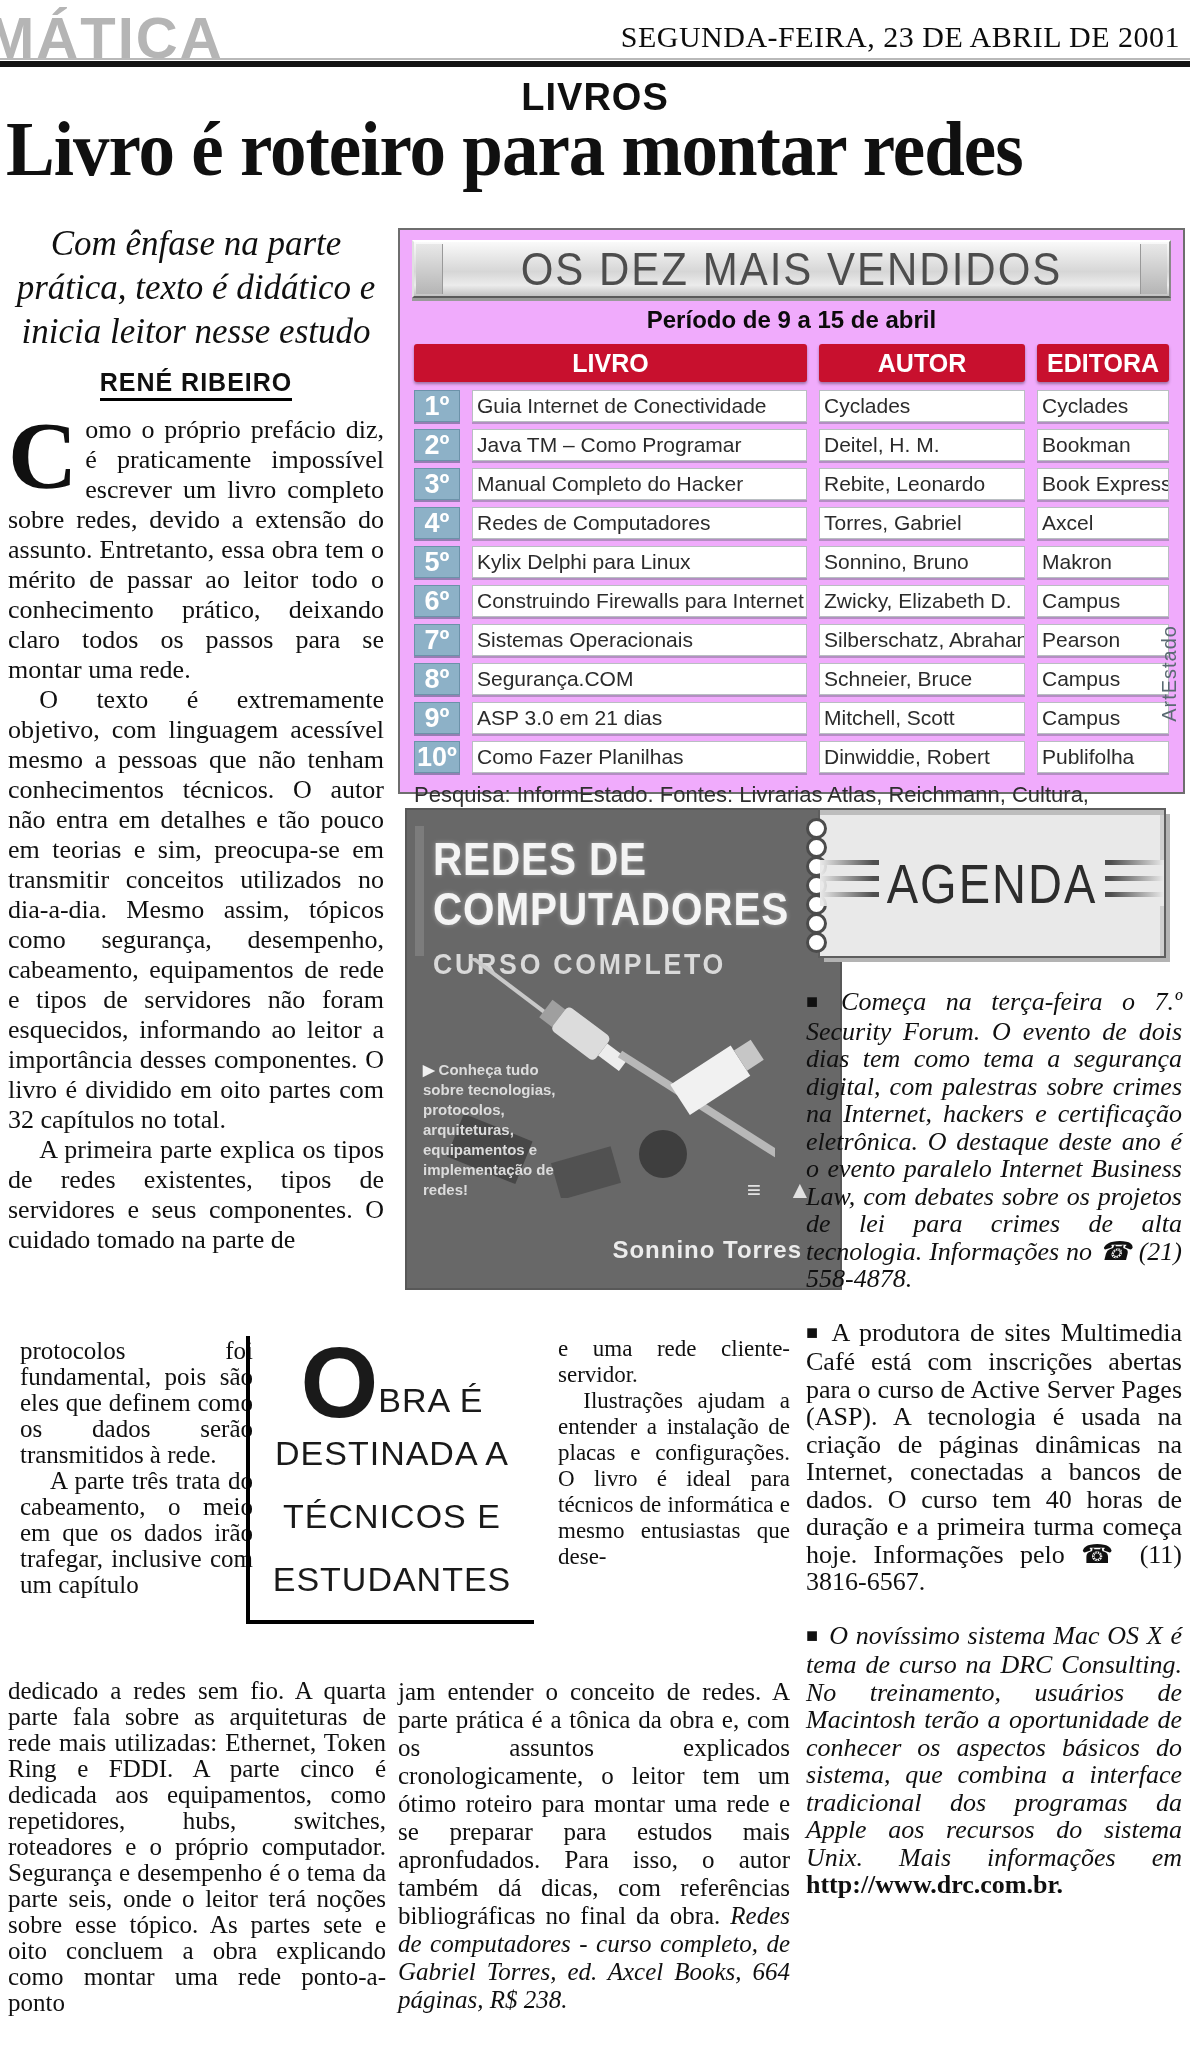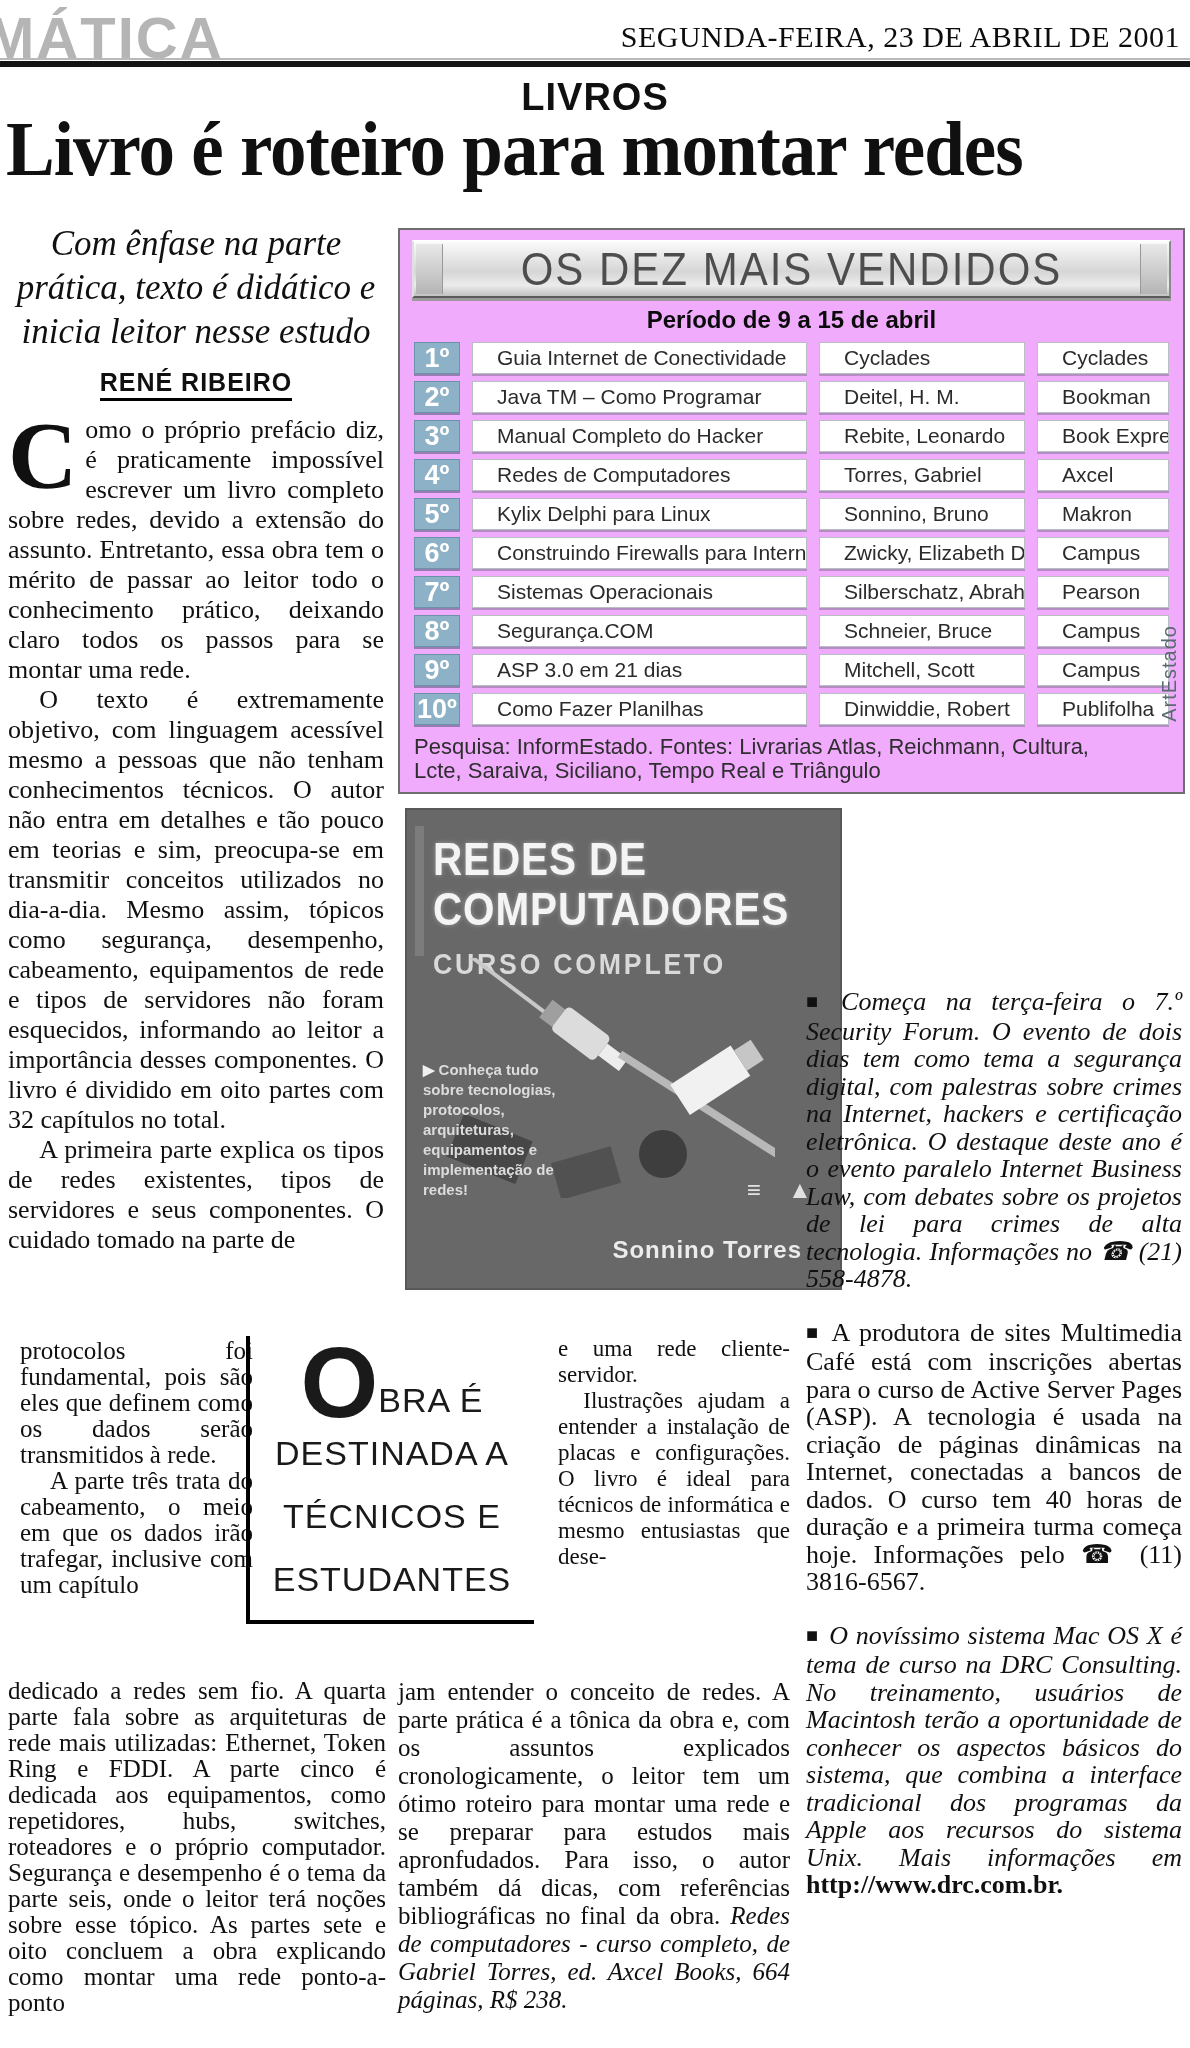--- a/index.html
+++ b/index.html
@@ -130,21 +130,21 @@
   .hdr-livro{grid-column:1 / 3;}
   .rrow{display:contents;}
   .rank{
     background:var(--rankblue);color:#ffffff;font-weight:bold;font-size:27px;
     display:flex;align-items:center;justify-content:center;height:30px;
     border:1px solid #6c92a9;box-shadow:0 2px 0 rgba(40,70,90,.45);
   }
   .cell{
     background:#ffffff;border:1px solid #b9bec2;box-shadow:0 2px 0 rgba(90,100,110,.4);
     font-size:21px;color:#2b2b2b;display:flex;align-items:center;
-    padding:0 24px;height:30px;white-space:nowrap;overflow:hidden;
+    padding:0 4px;height:30px;white-space:nowrap;overflow:hidden;
   }
   .bs-footnote{
     margin:10px 14px 0 14px;font-size:22px;line-height:24px;color:#2e2e2e;width:700px;
   }
   .artestado{
     position:absolute;right:2px;bottom:70px;
     writing-mode:vertical-rl;transform:rotate(180deg);
     font-size:20px;color:#5a6a72;letter-spacing:1px;
   }
   
@@ -258,20 +258,25 @@
   <div class="midwide">
     <span>jam entender o conceito de redes. A parte prática é a tônica da obra e, com os assuntos explicados cronologicamente, o leitor tem um ótimo roteiro para montar uma rede e se preparar para estudos mais apronfudados. Para isso, o autor também dá dicas, com referências bibliográficas no final da obra.</span>
     <span class="ref">Redes de computadores - curso completo, de Gabriel Torres, ed. Axcel Books, 664 páginas, R$ 238.</span>
   </div>
 
   <div class="bsbox">
     <div class="bs-titlebar">
       <span class="bs-title">OS DEZ MAIS VENDIDOS</span>
     </div>
     <div class="bs-period">Período de 9 a 15 de abril</div>
+    <div class="bs-grid hdr">
+      <div class="redhdr hdr-livro">LIVRO</div>
+      <div class="redhdr">AUTOR</div>
+      <div class="redhdr">EDITORA</div>
+    </div>
     <div class="bs-grid">
 
         <div class="rrow">
           <div class="rank">1º</div>
           <div class="cell">Guia Internet de Conectividade</div>
           <div class="cell">Cyclades</div>
           <div class="cell">Cyclades</div>
         </div>
 
         <div class="rrow">
@@ -367,20 +372,32 @@
     <div class="cover-bullet">
       <span class="arrow">▶</span><span>Conheça tudo sobre tecnologias, protocolos, arquiteturas, equipamentos e implementação de redes!</span>
     </div>
     <div class="cover-logos">
       <span class="logo">≡</span>
       <span class="logo">▲</span>
     </div>
     <div class="cover-author">Sonnino Torres</div>
   </div>
 
+  <div class="notebook">
+    <span class="ring" style="top:8px"></span>
+    <span class="ring" style="top:27px"></span>
+    <span class="ring" style="top:46px"></span>
+    <span class="ring" style="top:65px"></span>
+    <span class="ring" style="top:84px"></span>
+    <span class="ring" style="top:103px"></span>
+    <span class="ring" style="top:122px"></span>
+    <span class="stripes left"></span>
+    <span class="agenda-word">AGENDA</span>
+    <span class="stripes right"></span>
+  </div>
 
   <div class="agendacol">
 
       <p class="agenda-item italic">
         <span class="sq">■</span><span>Começa na terça-feira o 7.º Security Forum. O evento de dois dias tem como tema a segurança digital, com palestras sobre crimes na Internet, hackers e certificação eletrônica. O destaque deste ano é o evento paralelo Internet Business Law, com debates sobre os projetos de lei para crimes de alta tecnologia. Informações no ☎ (21) 558-4878.</span><span class="url"></span>
       </p>
 
       <p class="agenda-item roman">
         <span class="sq">■</span><span>A produtora de sites Multimedia Café está com inscrições abertas para o curso de Active Server Pages (ASP). A tecnologia é usada na criação de páginas dinâmicas na Internet, conectadas a bancos de dados. O curso tem 40 horas de duração e a primeira turma começa hoje. Informações pelo ☎ (11) 3816-6567.</span><span class="url"></span>
       </p>

